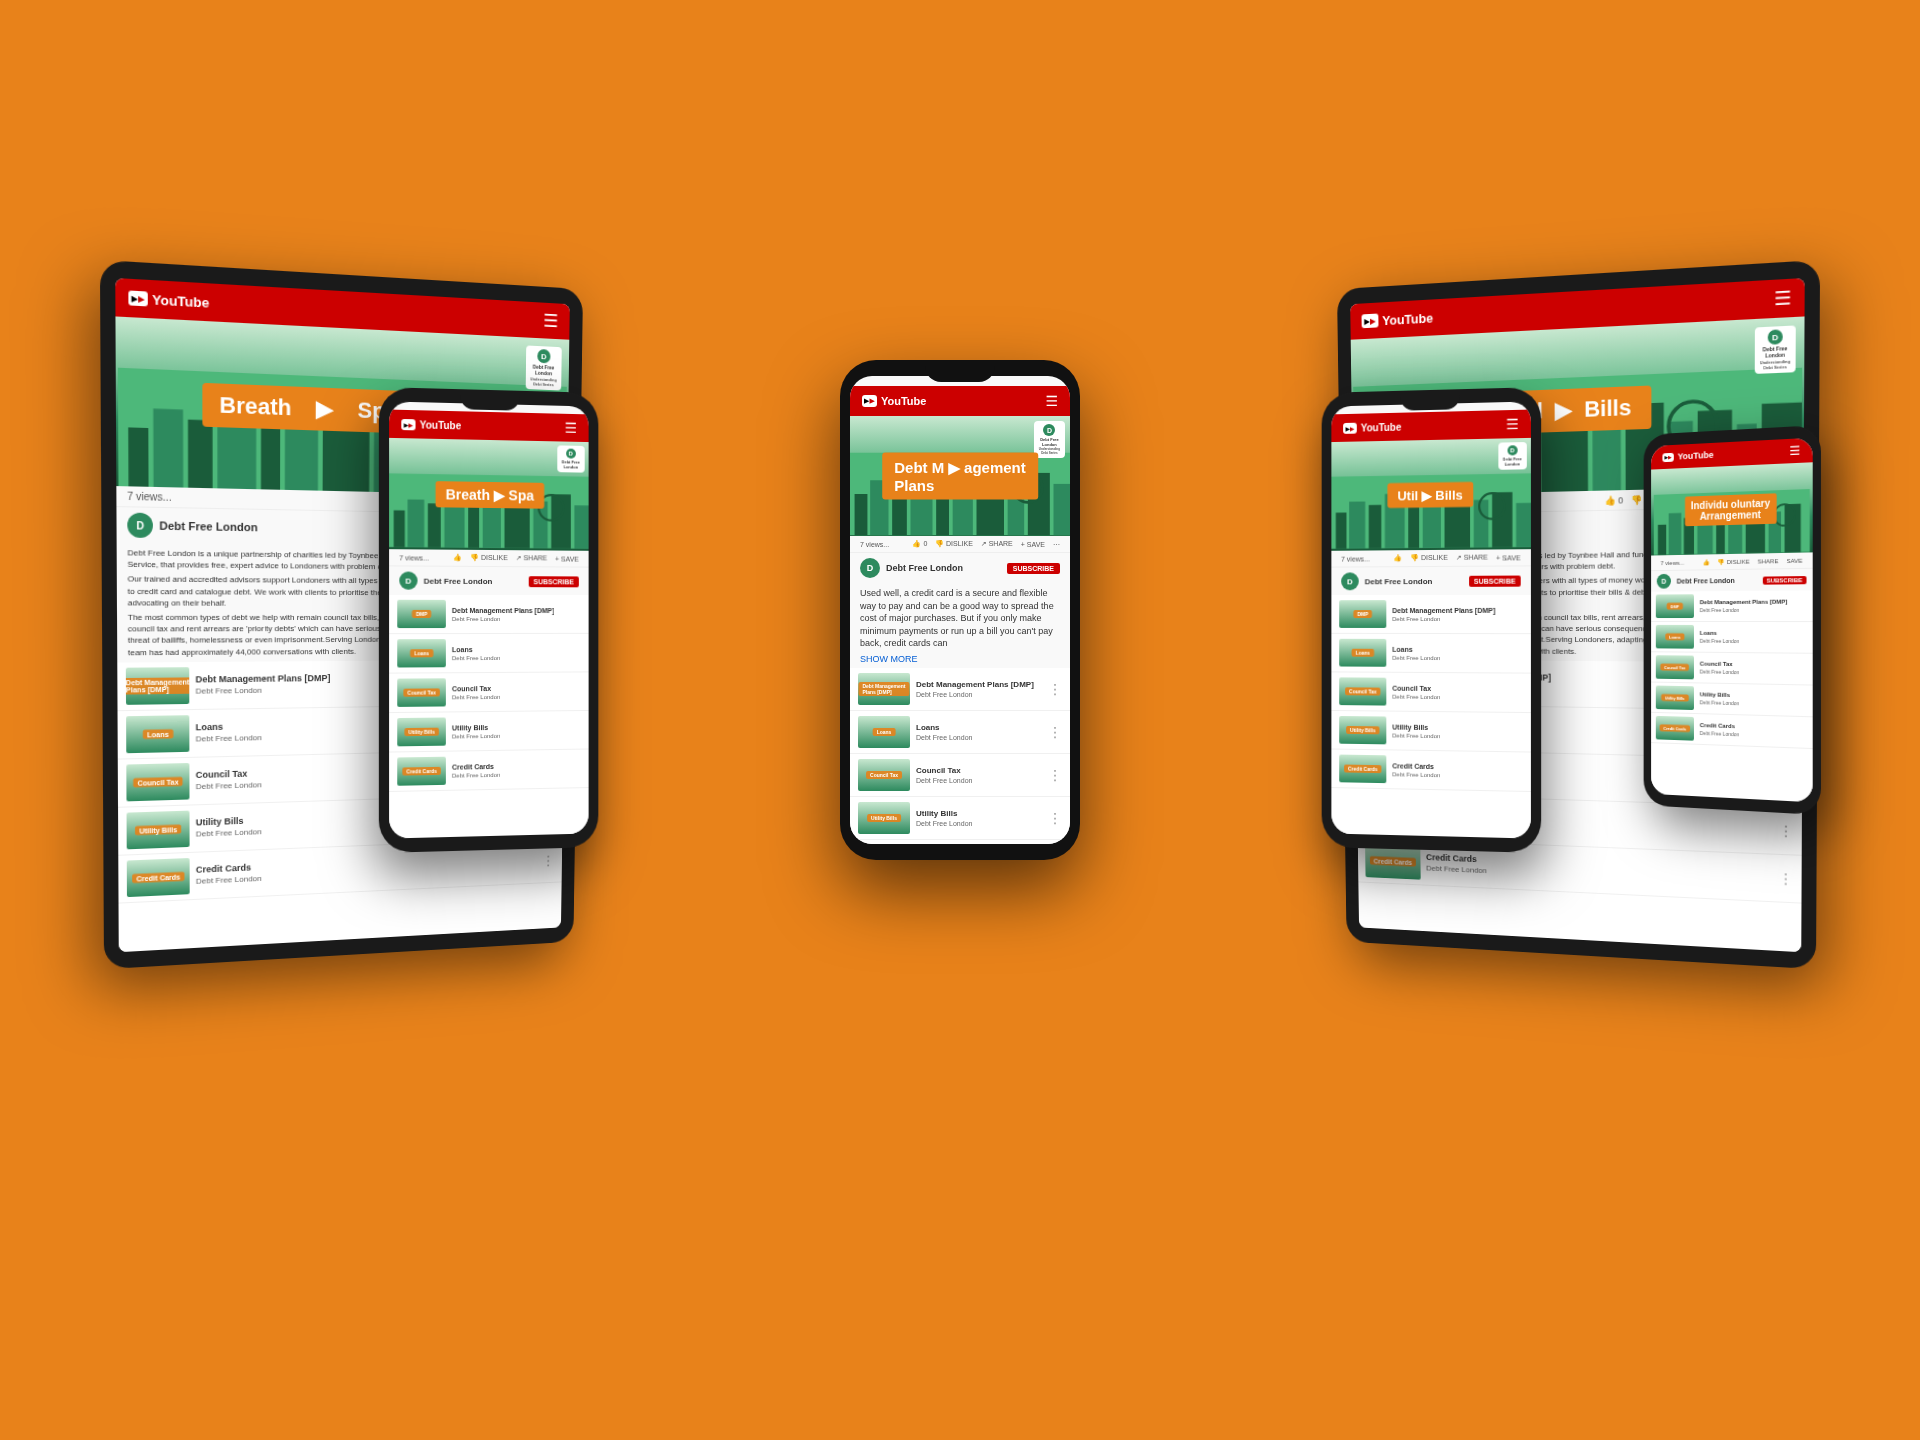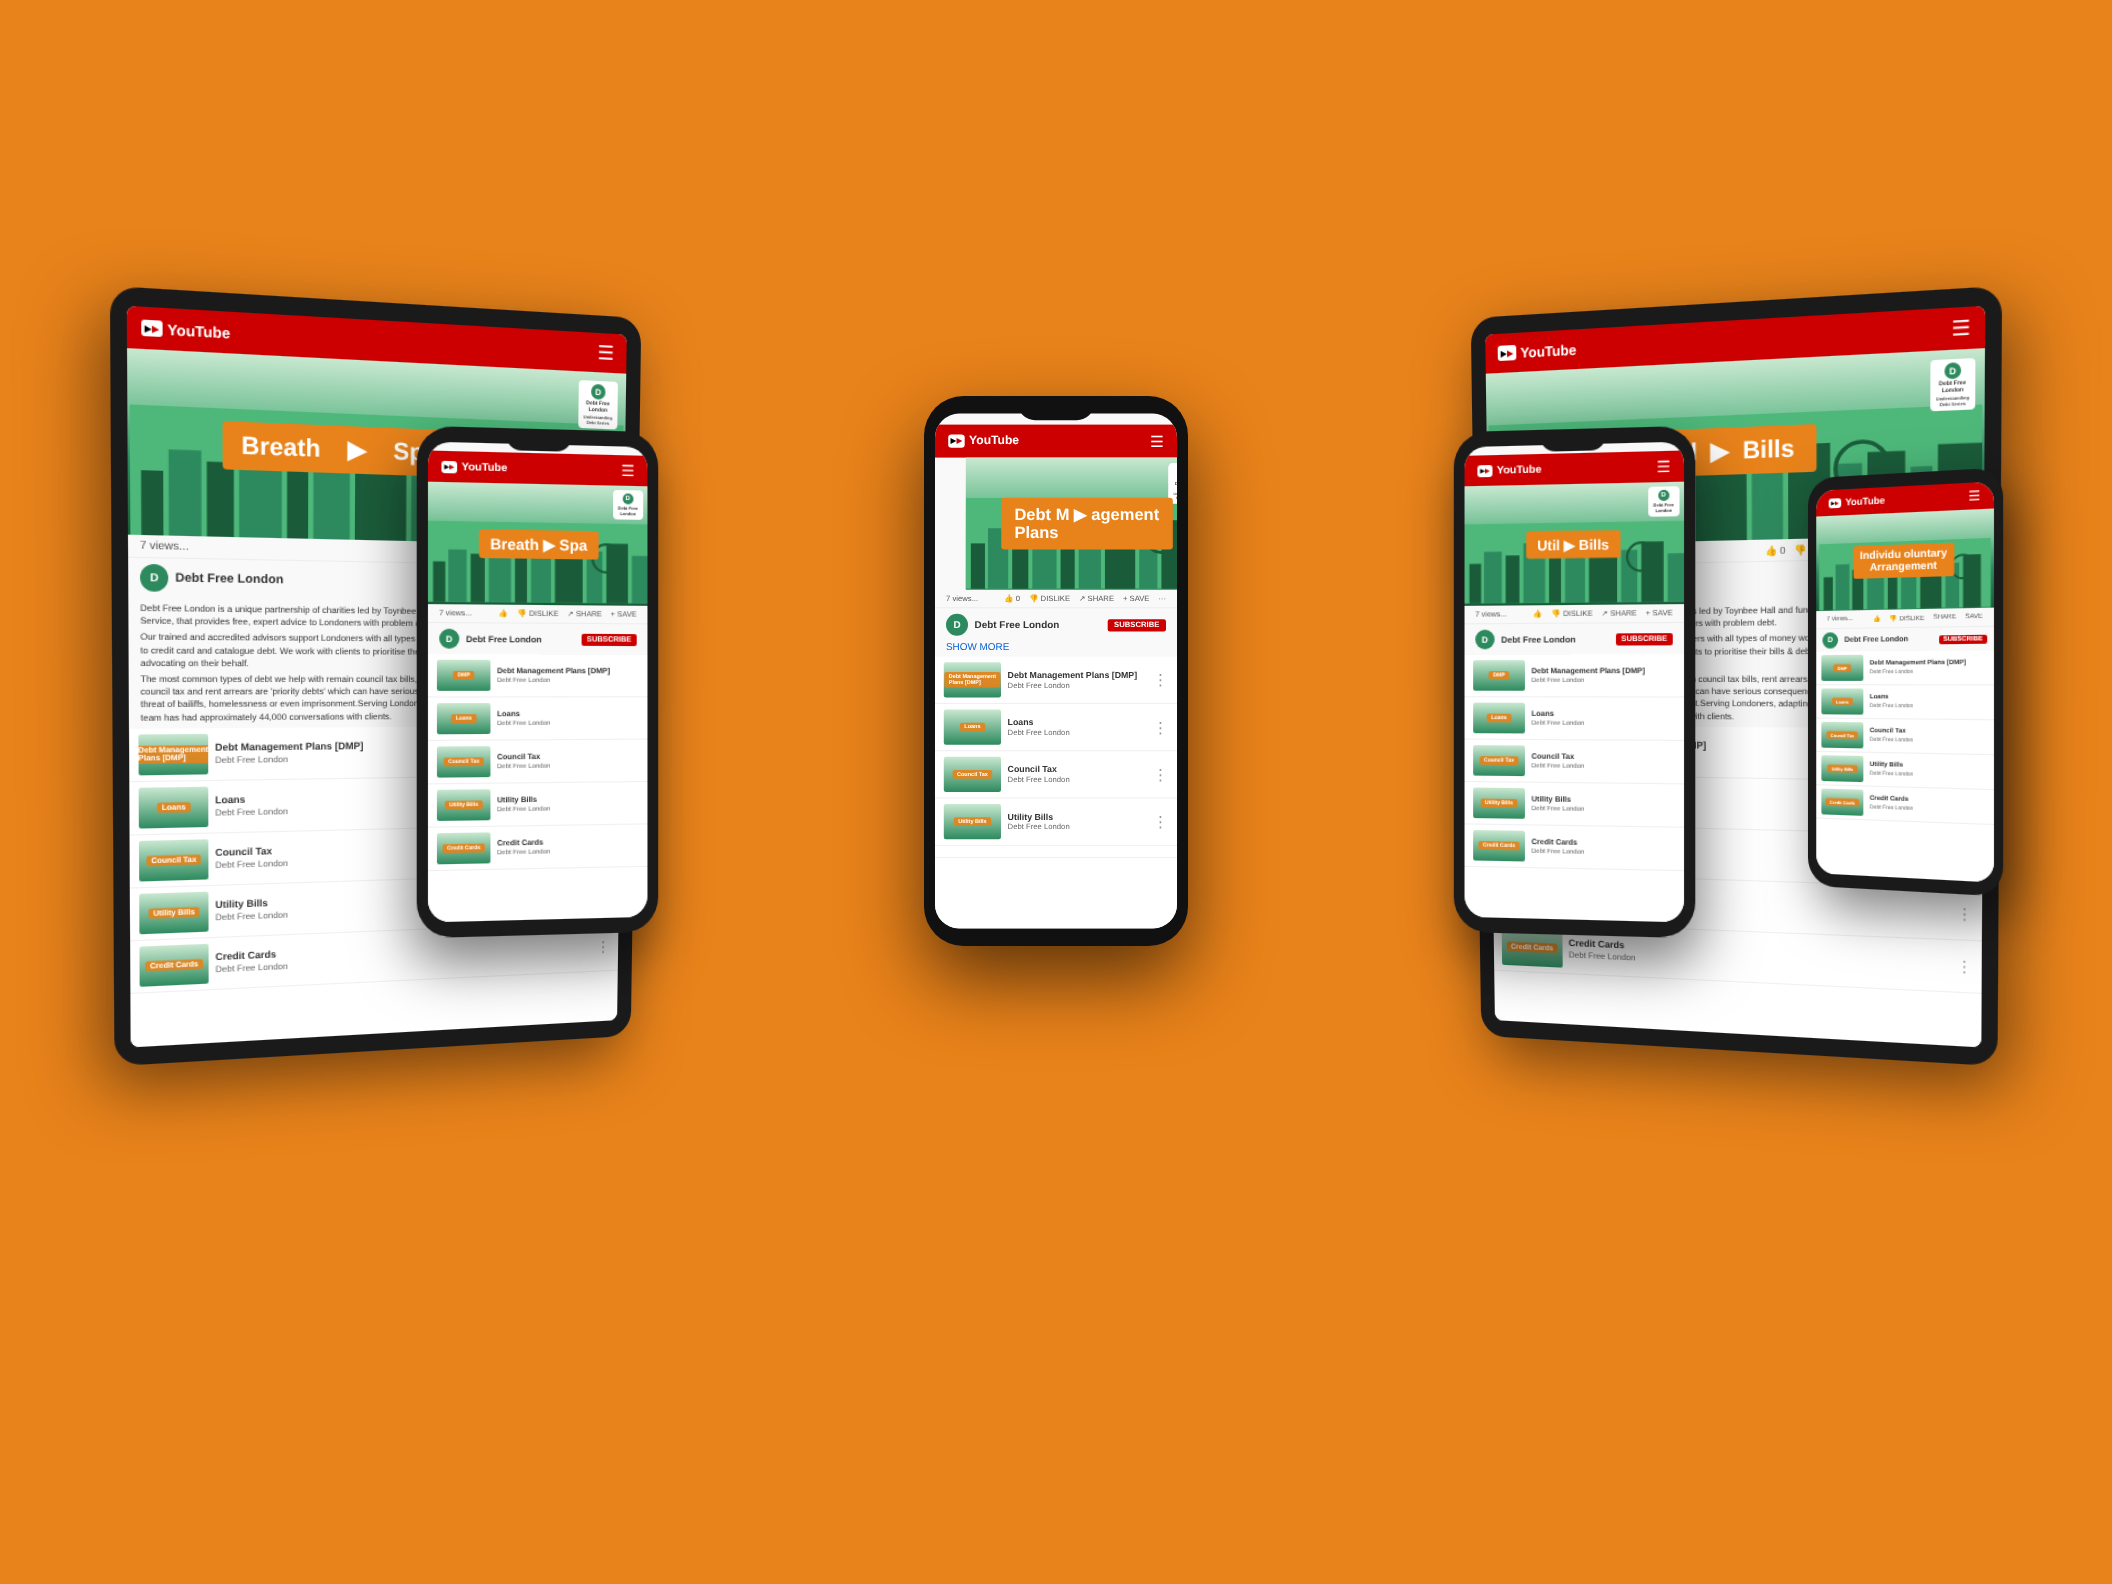--- a/index.html
+++ b/index.html
@@ -808,21 +808,21 @@
     <div class="device-screen">
 
       <div class="yt-header" style="height:30px;margin-top:10px;">
         <div class="yt-logo">
           <div class="yt-logo-icon" style="width:15px;height:12px;font-size:7px;">▶</div>
           <span class="yt-logo-text" style="font-size:11px;">YouTube</span>
         </div>
         <span style="color:white;font-size:14px;">☰</span>
       </div>
 
-      <div class="video-thumbnail" style="height:120px;margin-left:28px;">
+      <div class="video-thumbnail" style="height:120px;">
         <svg class="skyline-svg" viewBox="0 0 240 90" xmlns="http://www.w3.org/2000/svg">
           <rect x="0" y="0" width="240" height="90" fill="#4db87a"></rect>
           <rect x="5" y="45" width="14" height="45" fill="#1a5c3a"></rect>
           <rect x="22" y="30" width="20" height="60" fill="#2d8a5e"></rect>
           <rect x="46" y="36" width="16" height="54" fill="#1a5c3a"></rect>
           <rect x="66" y="22" width="24" height="68" fill="#2d8a5e"></rect>
           <rect x="94" y="38" width="14" height="52" fill="#1a5c3a"></rect>
           <rect x="112" y="24" width="22" height="66" fill="#2d8a5e"></rect>
           <rect x="138" y="16" width="30" height="74" fill="#1a5c3a"></rect>
           <rect x="172" y="30" width="18" height="60" fill="#2d8a5e"></rect>
@@ -851,20 +851,23 @@
       </div>
 
       <div class="channel-row">
         <div class="channel-info">
           <div class="channel-avatar" style="width:20px;height:20px;font-size:9px;">D</div>
           <span class="channel-name" style="font-size:9px;">Debt Free London</span>
         </div>
         <button class="subscribe-btn" style="font-size:7px;padding:2px 6px;">SUBSCRIBE</button>
       </div>
 
+      <div class="description-text">
+        <span>Used well, a credit card is a secure and flexible way to pay and can be a good way to spread the cost of major purchases. But if you only make minimum payments or run up a bill you can't pay back, credit cards can</span>
+      </div>
       <div class="show-more">SHOW MORE</div>
 
       <div class="playlist-container">
         <div class="playlist-item">
           <div class="playlist-thumb" style="width:52px;height:32px;">
             <div class="playlist-thumb-overlay" style="font-size:5px;">Debt Management<br>Plans [DMP]</div>
           </div>
           <div class="playlist-info">
             <div class="playlist-title" style="font-size:8px;">Debt Management Plans [DMP]</div>
             <div class="playlist-channel" style="font-size:7px;">Debt Free London</div>

